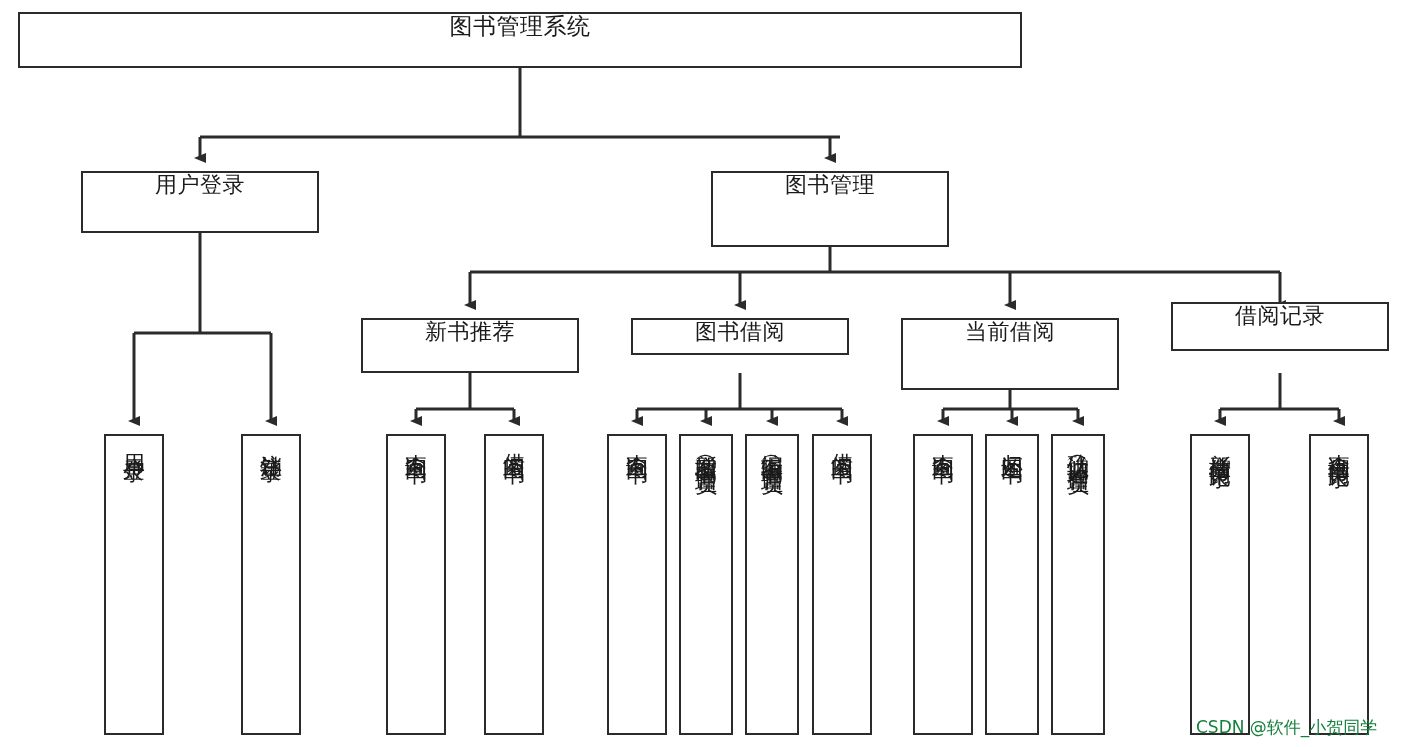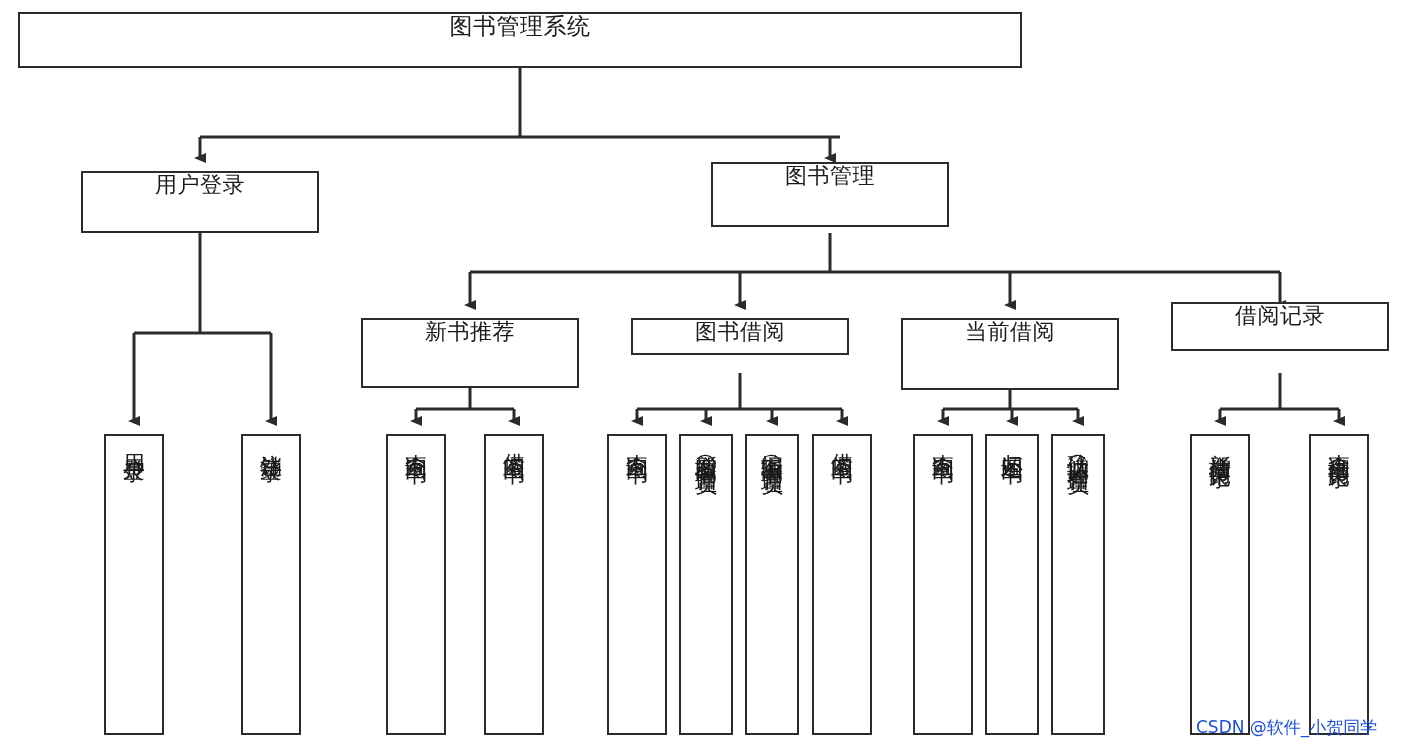--- a/index.html
+++ b/index.html
@@ -47,21 +47,21 @@
   }
   .node.vertical .label {
     writing-mode: vertical-rl;
     text-orientation: upright;
     font-size: 22px;
     letter-spacing: 3px;
   }
   .node.root .label { font-size: 23px; }
   .watermark {
     position: absolute;
-    color: #1d4ed8;
+    color: #15803d;
     font-size: 17px;
     white-space: nowrap;
     user-select: none;
   }
 </style>
 </head>
 <body>
 
 <div id="diagram">
 
@@ -127,25 +127,25 @@
     </g>
   </svg>
 
   <div class="node root horizontal" id="node-root" style="left: 18px; top: 12px; width: 1004px; height: 56px;">
     <span class="label">图书管理系统</span>
   </div>
 
   <div class="node horizontal" id="node-l2-0" style="left: 81px; top: 171px; width: 238px; height: 62px;">
     <span class="label">用户登录</span>
   </div>
-  <div class="node horizontal" id="node-l2-1" style="left: 711px; top: 162px; width: 238px; height: 65px;">
+  <div class="node horizontal" id="node-l2-1" style="left: 711px; top: 171px; width: 238px; height: 76px;">
     <span class="label">图书管理</span>
   </div>
 
-  <div class="node horizontal" id="node-l3-0" style="left: 361px; top: 318px; width: 218px; height: 70px;">
+  <div class="node horizontal" id="node-l3-0" style="left: 361px; top: 318px; width: 218px; height: 55px;">
     <span class="label">新书推荐</span>
   </div>
   <div class="node horizontal" id="node-l3-1" style="left: 631px; top: 318px; width: 218px; height: 37px;">
     <span class="label">图书借阅</span>
   </div>
   <div class="node horizontal" id="node-l3-2" style="left: 901px; top: 318px; width: 218px; height: 72px;">
     <span class="label">当前借阅</span>
   </div>
   <div class="node horizontal" id="node-l3-3" style="left: 1171px; top: 302px; width: 218px; height: 49px;">
     <span class="label">借阅记录</span>

